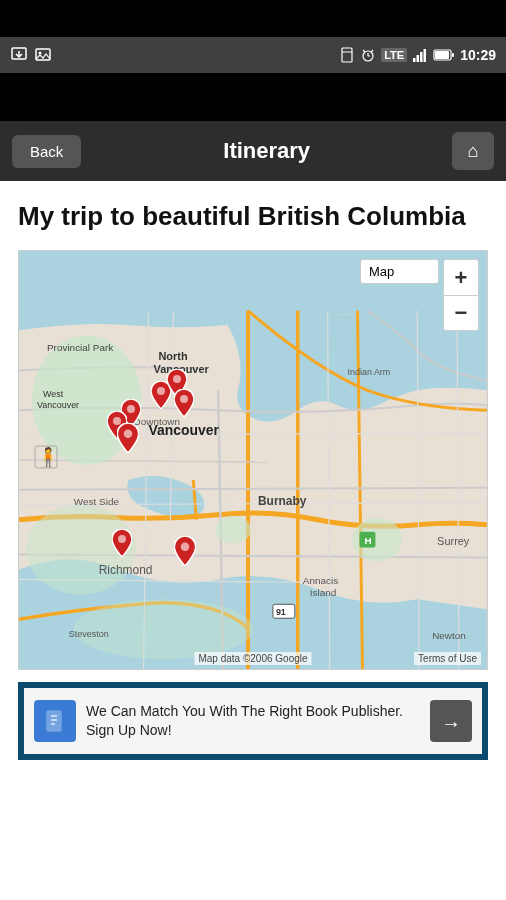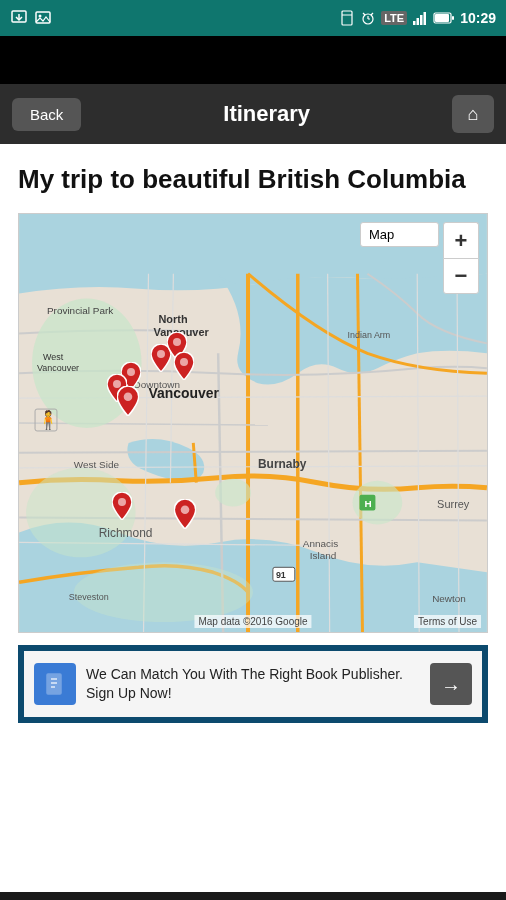--- a/index.html
+++ b/index.html
@@ -9,27 +9,28 @@
       background: #000;
       font-family: 'Arial', sans-serif;
       overflow: hidden;
       position: relative;
     }
 
     
     .status-bar {
       width: 100%;
       height: 36px;
-      background: #0f766e;
+      background: #404040;
       display: flex;
       align-items: center;
       justify-content: space-between;
       padding: 0 10px;
       color: white;
       font-size: 13px;
+      margin-top: 37px;
     }
     .status-left {
       display: flex;
       align-items: center;
       gap: 6px;
     }
     .status-right {
       display: flex;
       align-items: center;
       gap: 5px;
@@ -444,21 +445,21 @@
         <circle cx="10" cy="10" r="4" fill="white" opacity="0.6"></circle>
       </svg>
     </div>
     <div class="map-pin" style="left:155px;top:285px;">
       <svg width="22" height="30" viewBox="0 0 20 28">
         <path d="M10,0 C4.5,0 0,4.5 0,10 C0,17 10,28 10,28 C10,28 20,17 20,10 C20,4.5 15.5,0 10,0 Z" fill="#cc2222" stroke="white" stroke-width="1.5"></path>
         <circle cx="10" cy="10" r="4" fill="white" opacity="0.6"></circle>
       </svg>
     </div>
 
-    <div class="map-attribution">Map data ©2016 Google</div>
+    <div class="map-attribution">Map data ©2006 Google</div>
     <div class="map-terms">Terms of Use</div>
   </div>
 
   <div class="ad-banner">
     <div class="ad-icon">
       <svg width="24" height="24" viewBox="0 0 24 24">
         <rect x="4" y="2" width="14" height="20" rx="1" fill="white" opacity="0.3" stroke="white" stroke-width="1.5"></rect>
         <line x1="8" y1="7" x2="14" y2="7" stroke="white" stroke-width="1.2"></line>
         <line x1="8" y1="11" x2="14" y2="11" stroke="white" stroke-width="1.2"></line>
         <line x1="8" y1="15" x2="12" y2="15" stroke="white" stroke-width="1.2"></line>

